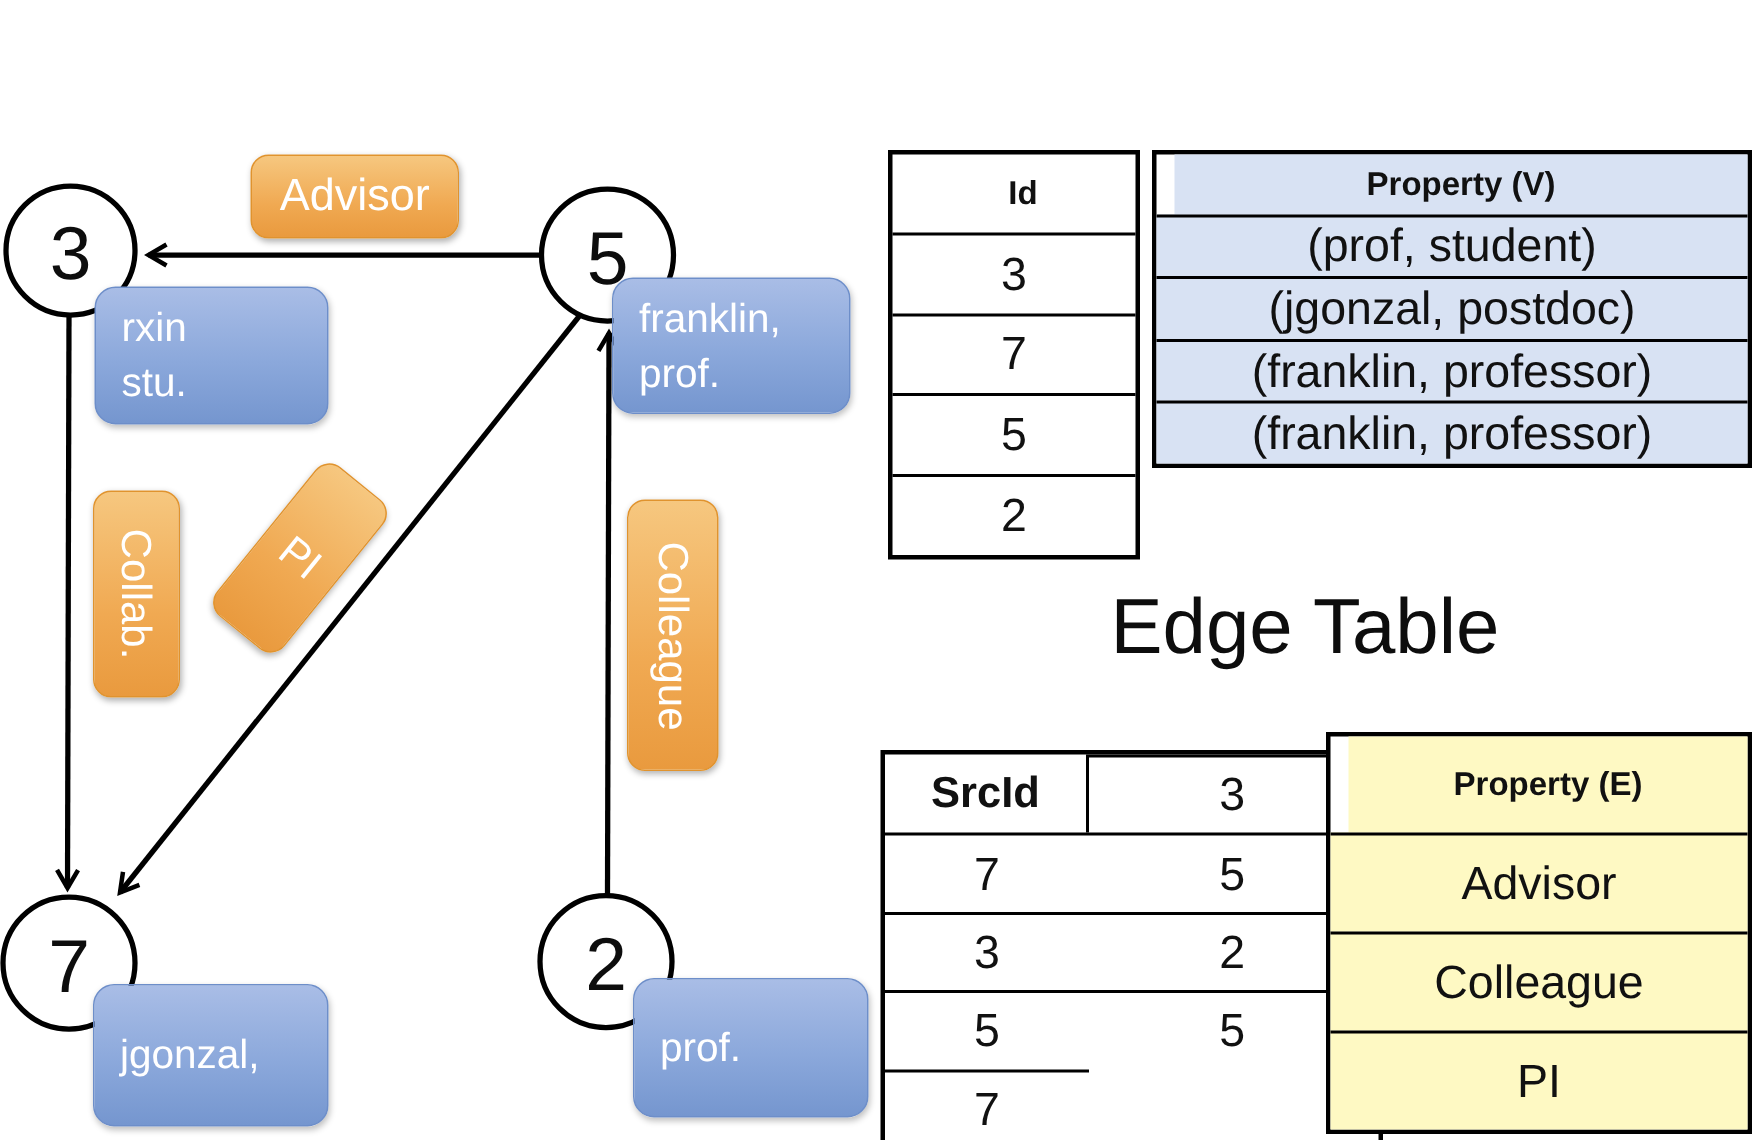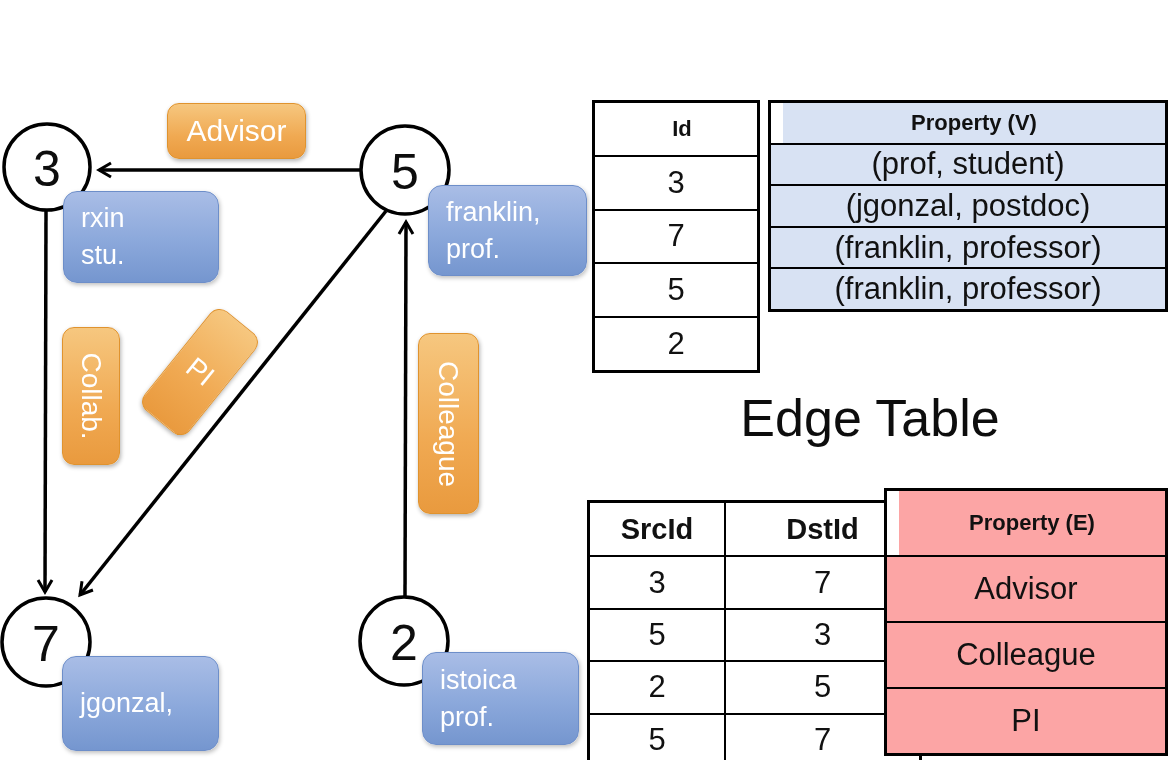--- a/index.html
+++ b/index.html
@@ -35,21 +35,21 @@
     border:3px solid #000; box-sizing:border-box; background:#fff;
   }
   .cell {
     flex:1; display:flex; align-items:center; justify-content:center;
     font-size:31px; border-top:2px solid #000; box-sizing:border-box;
     white-space:nowrap;
   }
   .cell.first { border-top:none; }
   .cell.head { font-weight:bold; font-size:22px;margin-left:12px; }
   .bluefill  { background:#d8e2f3; }
-  .tanfill   { background:#fca5a5; }
+  .tanfill   { background:#fef9c3; }
   .sd-grid {
     position:absolute; display:grid; grid-template-columns:136px 1fr;
     grid-auto-rows:1fr; border:3px solid #000; box-sizing:border-box; background:#fff;
   }
   .sd-cell {
     display:flex; align-items:center; justify-content:center; font-size:31px;
     border-top:2px solid #000; box-sizing:border-box;
   }
   .sd-cell.left { border-right:2px solid #000; }
   .sd-cell.toprow { border-top:none; }
@@ -82,29 +82,28 @@
     <text class="circle-num" x="47" y="169" text-anchor="middle" dominant-baseline="central">3</text>
     <text class="circle-num" x="405" y="172" text-anchor="middle" dominant-baseline="central">5</text>
     <text class="circle-num" x="46" y="644" text-anchor="middle" dominant-baseline="central">7</text>
     <text class="circle-num" x="404" y="643" text-anchor="middle" dominant-baseline="central">2</text>
   </svg>
 
   <div class="nodebox" style="left:63px; top:175px; width:137px; height:90px;margin-top:16px;">
     <span>rxin</span>
     <span>stu.</span>
   </div>
-  <div class="nodebox" style="left:428px; top:185px; width:140px; height:89px;">
+  <div class="nodebox" style="left:408px; top:185px; width:140px; height:89px;">
     <span>franklin,</span>
     <span>prof.</span>
   </div>
   <div class="nodebox" style="left:62px; top:656px; width:138px; height:93px;">
     <span>jgonzal,</span>
   </div>
   <div class="nodebox" style="left:422px; top:652px; width:138px; height:91px;">
-    <span>istoica</span>
     <span>prof.</span>
   </div>
 
   <div class="edgebox" style="left:167px; top:103px; width:137px; height:54px; font-size:30px;">
     <span>Advisor</span>
   </div>
   <div class="edgebox" style="left:62px; top:327px; width:56px; height:136px;">
     <span class="vlabel">Collab.</span>
   </div>
   <div class="edgebox" style="left:171px; top:308px; width:56px; height:126px; transform:rotate(39deg);">
@@ -125,21 +124,20 @@
   <div class="subtable" style="left:768px; top:100px; width:400px; height:212px;">
     <div class="cell first head bluefill">Property (V)</div>
     <div class="cell bluefill">(prof, student)</div>
     <div class="cell bluefill">(jgonzal, postdoc)</div>
     <div class="cell bluefill">(franklin, professor)</div>
     <div class="cell bluefill">(franklin, professor)</div>
   </div>
 
   <div class="sd-grid" style="left:587px; top:500px; width:335px; height:268px;">
     <div class="sd-cell left toprow head">SrcId</div>
-    <div class="sd-cell toprow head">DstId</div>
     <div class="sd-cell left">3</div>
     <div class="sd-cell">7</div>
     <div class="sd-cell left">5</div>
     <div class="sd-cell">3</div>
     <div class="sd-cell left">2</div>
     <div class="sd-cell">5</div>
     <div class="sd-cell left">5</div>
     <div class="sd-cell">7</div>
   </div>
 

